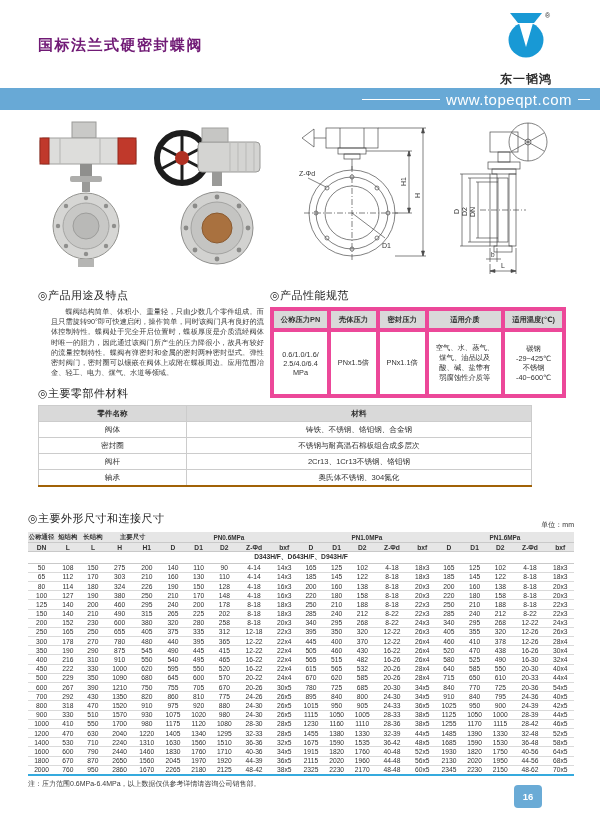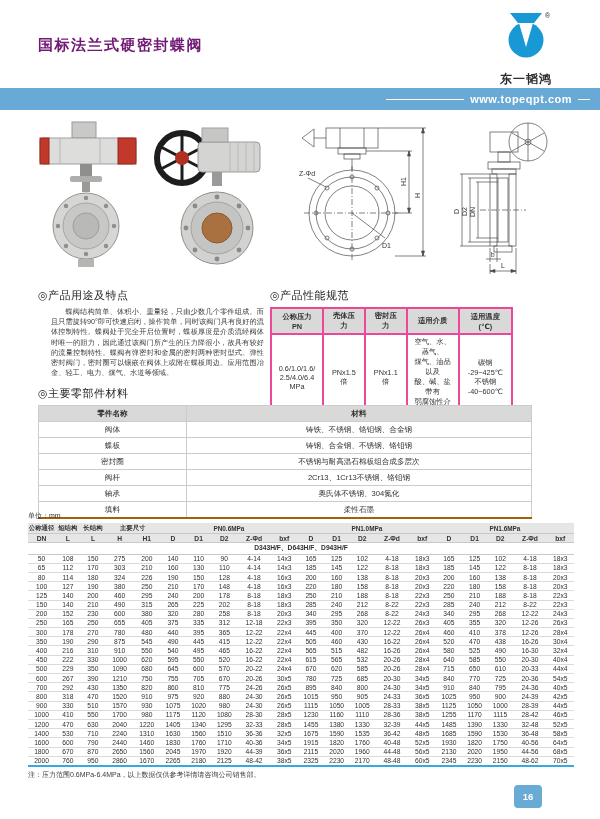--- a/index.html
+++ b/index.html
@@ -9,34 +9,34 @@
     font-family:"Liberation Sans","DejaVu Sans",sans-serif;color:#333;
   }
   
   .page-title{position:absolute;left:38px;top:36px;font-size:15px;font-weight:bold;color:#701a75;letter-spacing:1.5px;}
   .logo-block{position:absolute;right:26px;top:10px;width:96px;text-align:center;}
   .logo-name{margin-top:7px;font-size:12px;font-weight:bold;color:#2b2b2b;letter-spacing:1px;}
   .band{position:absolute;left:0;top:88px;width:600px;height:22px;background:#68a9d6;display:flex;align-items:center;justify-content:flex-end;padding-right:10px;box-sizing:border-box;}
   .band-line{height:1px;background:#fff;}
   .band-line.long{width:78px;margin-right:6px;}
   .band-line.short{width:12px;margin-left:6px;}
-  .band-url{color:#fff;font-size:11px;font-weight:bold;letter-spacing:.5px;}
+  .band-url{color:#fff;font-size:15px;font-weight:normal;letter-spacing:.5px;}
   
   .images-row{position:absolute;left:30px;top:116px;width:540px;height:168px;display:flex;justify-content:space-between;}
   
   .sec-head{font-size:11px;font-weight:normal;color:#222;margin:0 0 4px 0;letter-spacing:.5px;}
   
   .features{position:absolute;left:38px;top:288px;width:226px;}
   .features p{margin:2px 0 0 13px;font-size:7.2px;line-height:1.42;text-align:justify;color:#3a3a3a;text-indent:2em;}
   
   table{border-collapse:collapse;}
   
-  .specs{position:absolute;left:270px;top:288px;width:243px;}
+  .specs{position:absolute;left:270px;top:288px;width:296px;}
   .specs table{width:100%;font-size:7.3px;border-bottom:2px solid #35aade;}
-  .specs th,.specs td{border:2px solid #ec4899;text-align:center;vertical-align:middle;padding:2px 6px;}
+  .specs th,.specs td{border:4px solid #ec4899;text-align:center;vertical-align:middle;padding:2px 6px;}
   .specs th{background:#d9d9d9;font-weight:bold;height:13px;color:#333;}
   .specs td{white-space:pre-line;height:58px;}
   
   .materials{position:absolute;left:38px;top:386px;width:494px;}
   .materials table{width:100%;font-size:7.6px;border-bottom:2px solid #a16207;}
   .materials th,.materials td{border:1px solid #cccccc;text-align:center;padding:2.5px 2px;}
   .materials th{background:#d9d9d9;font-weight:bold;}
   .materials col.m1{width:30%;}
   
   .dims{position:absolute;left:28px;top:511px;width:546px;}
@@ -269,45 +269,38 @@
             <th>零件名称</th>
             <th>材料</th>
           </tr>
       </thead>
       <tbody>
           <tr>
             <td>阀体</td>
             <td>铸铁、不锈钢、铬钼钢、合金钢</td>
           </tr>
           <tr>
-            <td>蝶板</td>
-            <td>铸钢、合金钢、不锈钢、铬钼钢</td>
-          </tr>
-          <tr>
             <td>密封圈</td>
             <td>不锈钢与耐高温石棉板组合成多层次</td>
           </tr>
           <tr>
             <td>阀杆</td>
             <td>2Cr13、1Cr13不锈钢、铬钼钢</td>
           </tr>
           <tr>
             <td>轴承</td>
             <td>奥氏体不锈钢、304氮化</td>
-          </tr>
-          <tr>
-            <td>填料</td>
-            <td>柔性石墨</td>
           </tr>
         </tbody>
     </table>
   </div>
 
   <div class="dims">
     <div class="dims-head">
+      <h3 class="sec-head">◎主要外形尺寸和连接尺寸</h3>
       <span class="dims-unit">单位：mm</span>
     </div>
     <table>
       <colgroup>
         <col style="width:27px">
           <col style="width:25px">
           <col style="width:25px">
           <col style="width:28px">
           <col style="width:26px">
         <col style="width:26px">

